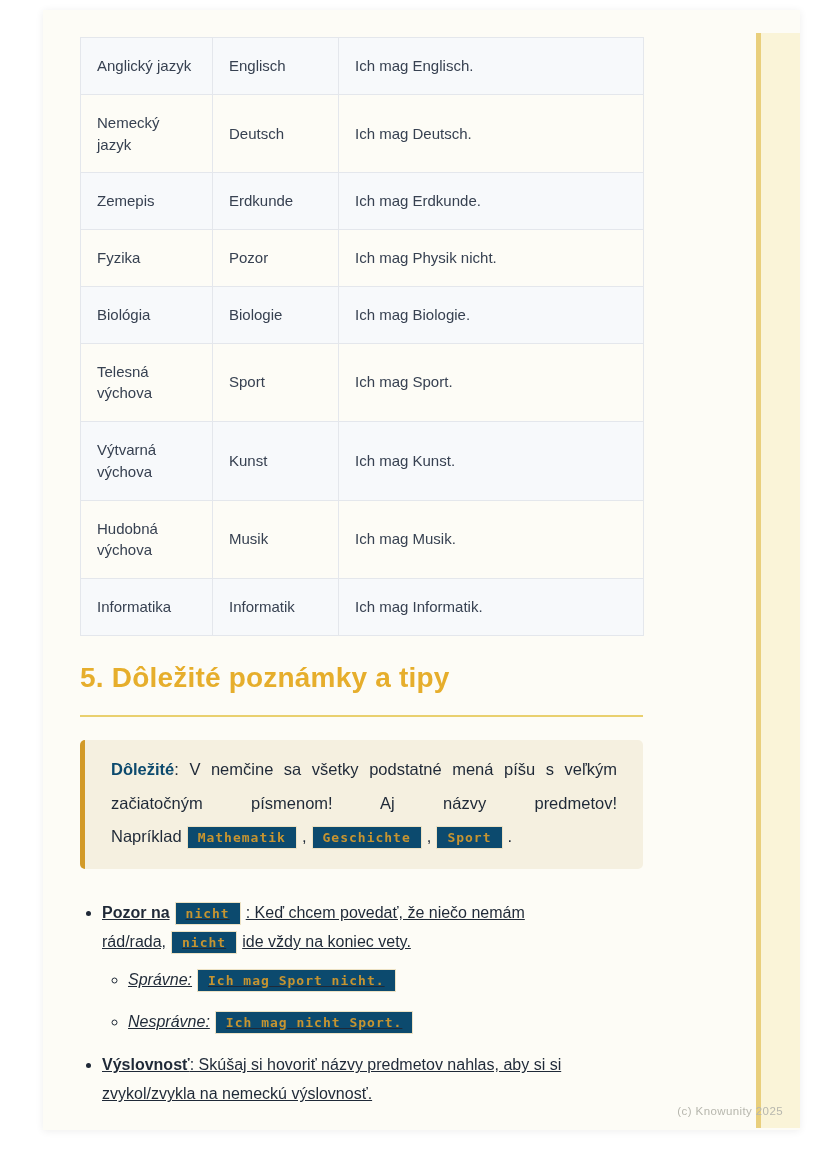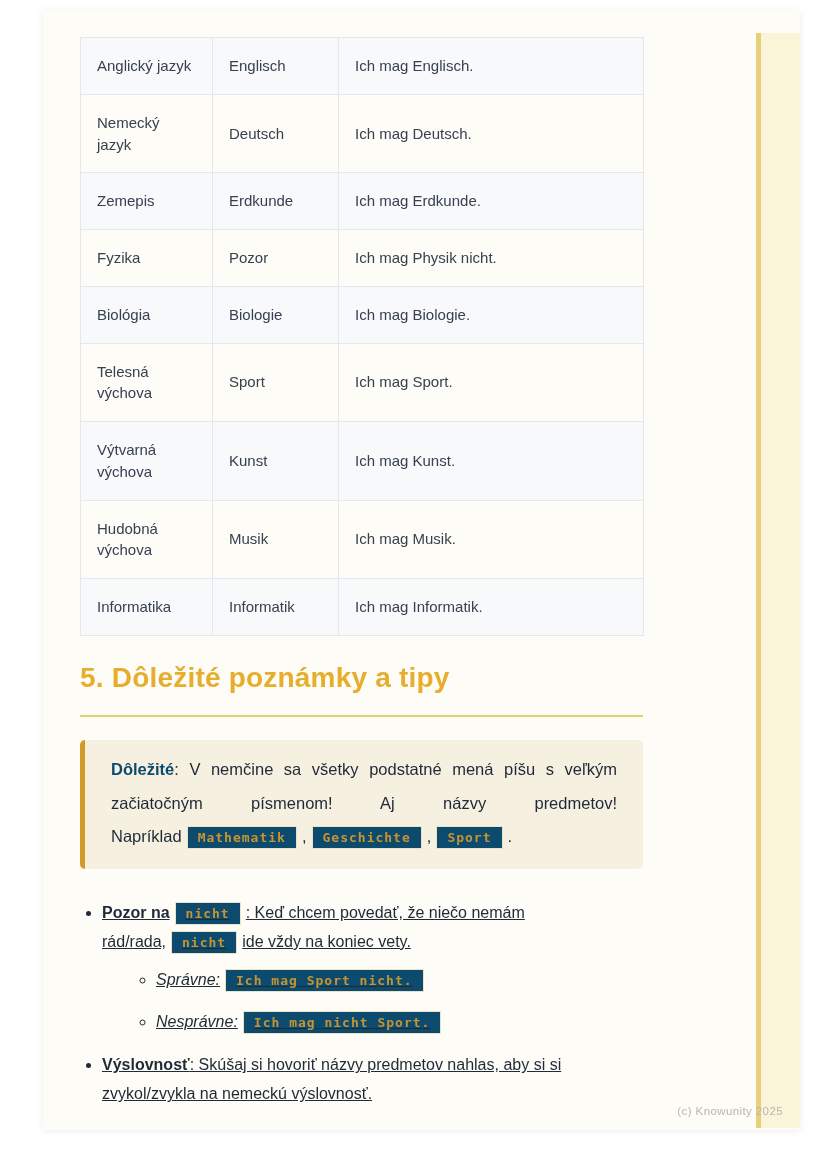--- a/index.html
+++ b/index.html
@@ -95,21 +95,21 @@
     line-height: 1.8;
     color: #1f2937;
     list-style-type: disc;
   }
   ul.tips > li { margin-bottom: 15px; text-decoration: underline; }
   ul.tips ul {
     list-style-type: circle;
     padding-left: 26px;
     margin-top: 9px;
   }
-  ul.tips ul > li { margin-bottom: 13px; margin-left: 28px; }
+  ul.tips ul > li { margin-bottom: 13px; }
   .lead { font-weight: bold; }
   .ital { font-style: italic; }
   
   .footer {
     position: absolute;
     right: 17px; bottom: 13px;
     font-size: 11.5px;
     color: #b7b7ae;
     letter-spacing: 0.4px;
     z-index: 2;

